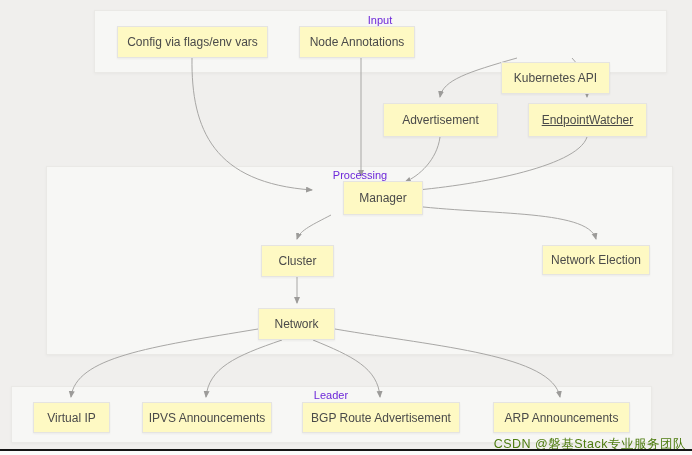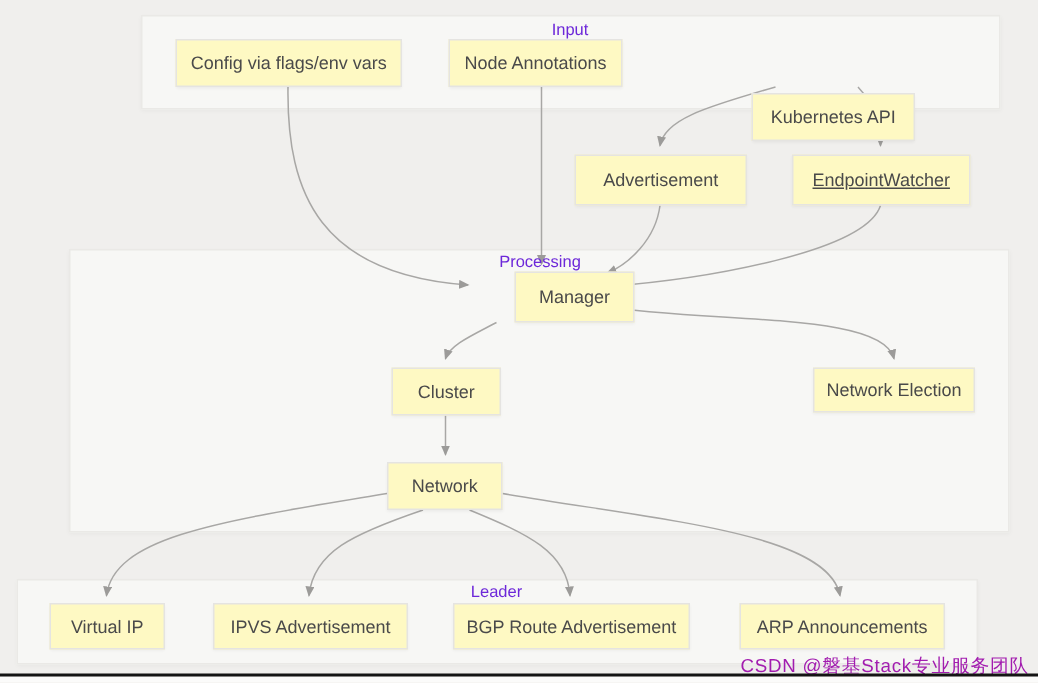--- a/index.html
+++ b/index.html
@@ -47,21 +47,21 @@
   .n-arp{left:493px;top:402px;width:137px;height:31px;}
   
   .s-input{left:94px;top:10px;width:573px;height:63px;}
   .s-processing{left:46px;top:166px;width:627px;height:189px;}
   .s-output{left:11px;top:386px;width:641px;height:57px;}
   .l-input{left:380px;top:14px;}
   .l-processing{left:360px;top:169px;text-align:center;}
   .l-output{left:331px;top:389px;}
   .watermark{
     position:absolute;z-index:4;right:6px;top:436px;
-    font-size:12.5px;color:#a21caf;letter-spacing:0.5px;white-space:nowrap;
+    font-size:12.5px;color:#4d7c0f;letter-spacing:0.5px;white-space:nowrap;
   }
   .bottom-rule{
     position:absolute;z-index:5;left:0;top:449px;width:692px;height:2px;
     background:#141414;
   }
   .bottom-strip{
     position:absolute;z-index:4;left:0;top:451px;width:692px;height:4px;
     background:#fbfbfa;
   }
 </style>
@@ -104,21 +104,21 @@
   <div class="node n-config">Config via flags/env vars</div>
   <div class="node n-node-annotations">Node Annotations</div>
   <div class="node n-kubernetes-api">Kubernetes API</div>
   <div class="node n-service-watcher">Advertisement</div>
   <div class="node n-endpoint-watcher">EndpointWatcher</div>
   <div class="node n-manager">Manager</div>
   <div class="node n-cluster">Cluster</div>
   <div class="node n-leader-election">Network Election</div>
   <div class="node n-virtual-ip">Virtual IP</div>
   <div class="node n-network">Network</div>
-  <div class="node n-ipvs">IPVS Advertisement</div>
+  <div class="node n-ipvs">IPVS Announcements</div>
   <div class="node n-arp">ARP Announcements</div>
   <div class="node n-bgp">BGP Route Advertisement</div>
 
   <div class="watermark">CSDN @磐基Stack专业服务团队</div>
   <div class="bottom-strip"></div>
   <div class="bottom-rule"></div>
 
 </div>
 
 </body></html>

